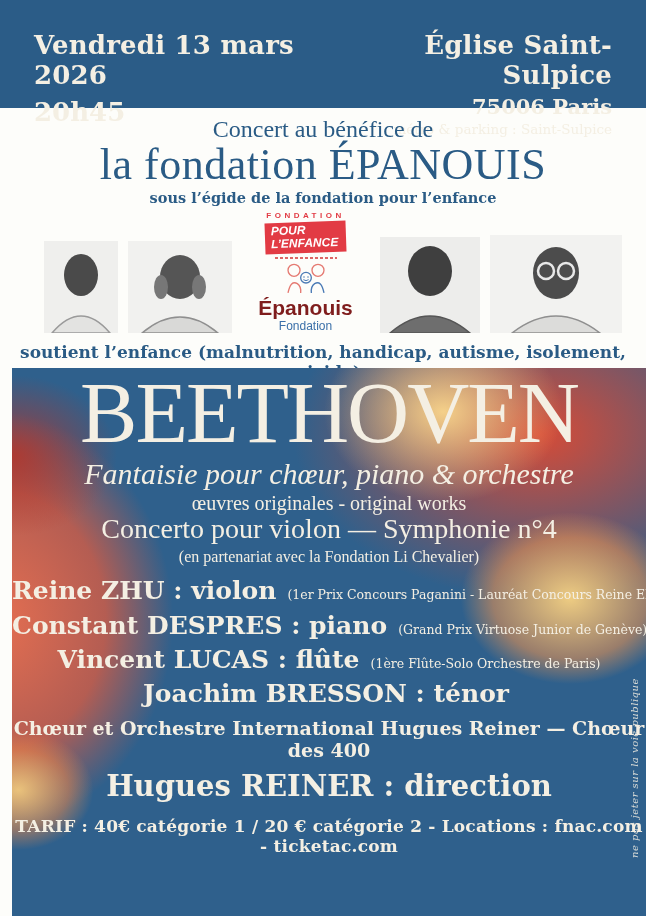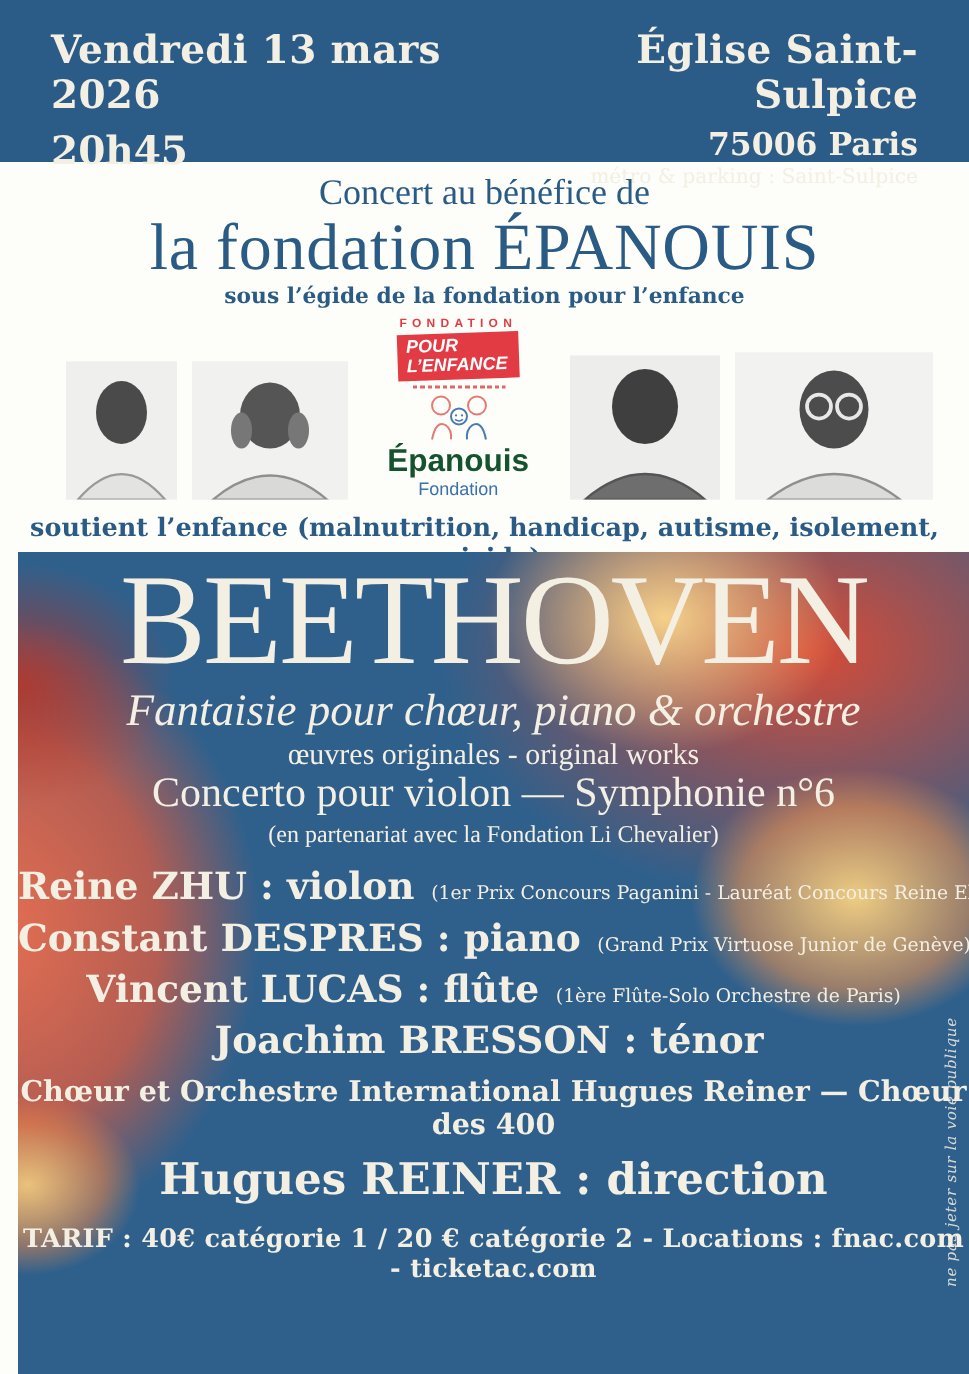--- a/index.html
+++ b/index.html
@@ -5,21 +5,21 @@
   html,body { margin:0; padding:0; background:#777; }
   .poster {
     position:relative; width:646px; height:916px; margin:0 auto;
     background:#fdfdfa; overflow:hidden;
     font-family:"DejaVu Serif", serif;
   }
   
   .header {
     box-sizing:border-box; height:108px; background:#2b5c87; color:#f4efe3;
     display:flex; justify-content:space-between; align-items:flex-start;
-    padding:19px 34px 0 34px;
+    padding:30px 34px 0 34px;
   }
   .header .date, .header .venue { font-size:26px; font-weight:bold; letter-spacing:.2px; }
   .header .time { font-size:26px; font-weight:bold; margin-top:7px; }
   .header-right { text-align:right; }
   .header .city { font-size:21px; font-weight:bold; margin-top:4px; }
   .header .transit { font-size:13.5px; margin-top:2px; }
   
   .white-section { height:260px; text-align:center; color:#2a5b85; background:#fdfdfa; }
   .intro { font-family:"Liberation Serif", serif; font-size:24px; padding-top:8px; }
   .foundation { font-family:"Liberation Serif", serif; font-size:44px; line-height:1.02; letter-spacing:.5px; }
@@ -30,21 +30,21 @@
   .logo-col { width:128px; align-self:stretch; display:flex; flex-direction:column; align-items:center; justify-content:flex-start; padding-top:2px; }
   .logo-fondation { font-family:"Liberation Sans", sans-serif; font-size:8px; font-weight:bold; letter-spacing:3.5px; color:#e23b44; }
   .logo-box {
     margin-top:2px; display:inline-block; transform:rotate(-2deg);
     background:#e23b44; color:#ffffff; font-family:"Liberation Sans", sans-serif;
     font-style:italic; font-weight:bold; font-size:12px; line-height:1.1;
     padding:2px 8px 3px 6px; text-align:left;
   }
   .logo-microtext { width:62px; height:3px; margin:4px auto 2px auto;
     background:repeating-linear-gradient(90deg,#d66,#d66 3px,transparent 3px,transparent 5px); }
-  .brand-name { font-family:"Liberation Sans", sans-serif; font-weight:bold; font-size:21px; color:#14532d; line-height:1; margin-top:1px; }
+  .brand-name { font-family:"Liberation Sans", sans-serif; font-weight:bold; font-size:21px; color:#7f1d1d; line-height:1; margin-top:1px; }
   .brand-sub { font-family:"Liberation Sans", sans-serif; font-size:12px; color:#3b70a9; margin-top:1px; }
   .support { font-size:17px; font-weight:bold; margin-top:9px; }
   
   .main {
     position:relative; height:548px; color:#f4efe3; text-align:center; overflow:hidden;
     background:
       radial-gradient(ellipse 140px 110px at 88% 42%, rgba(248,210,130,.95), rgba(242,150,80,.55) 55%, rgba(242,150,80,0) 78%),
       radial-gradient(ellipse 170px 130px at 68% 8%,  rgba(250,215,140,.95), rgba(250,215,140,0) 70%),
       radial-gradient(ellipse 340px 230px at 83% 12%, rgba(224,74,50,.95),  rgba(220,70,55,0) 72%),
       radial-gradient(ellipse 100px 80px  at 1% 77%,  rgba(247,205,125,.9), rgba(240,140,75,.5) 50%, rgba(240,140,75,0) 75%),
@@ -149,21 +149,21 @@
       </div>
     </div>
 
     <div class="support">soutient l’enfance (malnutrition, handicap, autisme, isolement, suicide)</div>
   </div>
 
   <div class="main">
     <div class="composer1">BEETHOVEN</div>
     <div class="work1">Fantaisie pour chœur, piano &amp; orchestre</div>
     <div class="works-note">œuvres originales - original works</div>
-    <div class="work2">Concerto pour violon — Symphonie n°6</div>
+    <div class="work2">Concerto pour violon — Symphonie n°4</div>
     <div class="partnership">(en partenariat avec la Fondation Li Chevalier)</div>
 
     <div class="artists">
       <div class="artist-row">
         <span class="artist-name">Reine ZHU : violon</span>
         <span class="artist-credit">(1er Prix Concours Paganini - Lauréat Concours Reine Elisabeth)</span>
       </div>
       <div class="artist-row">
         <span class="artist-name">Constant DESPRES : piano</span>
         <span class="artist-credit">(Grand Prix Virtuose Junior de Genève)</span>

